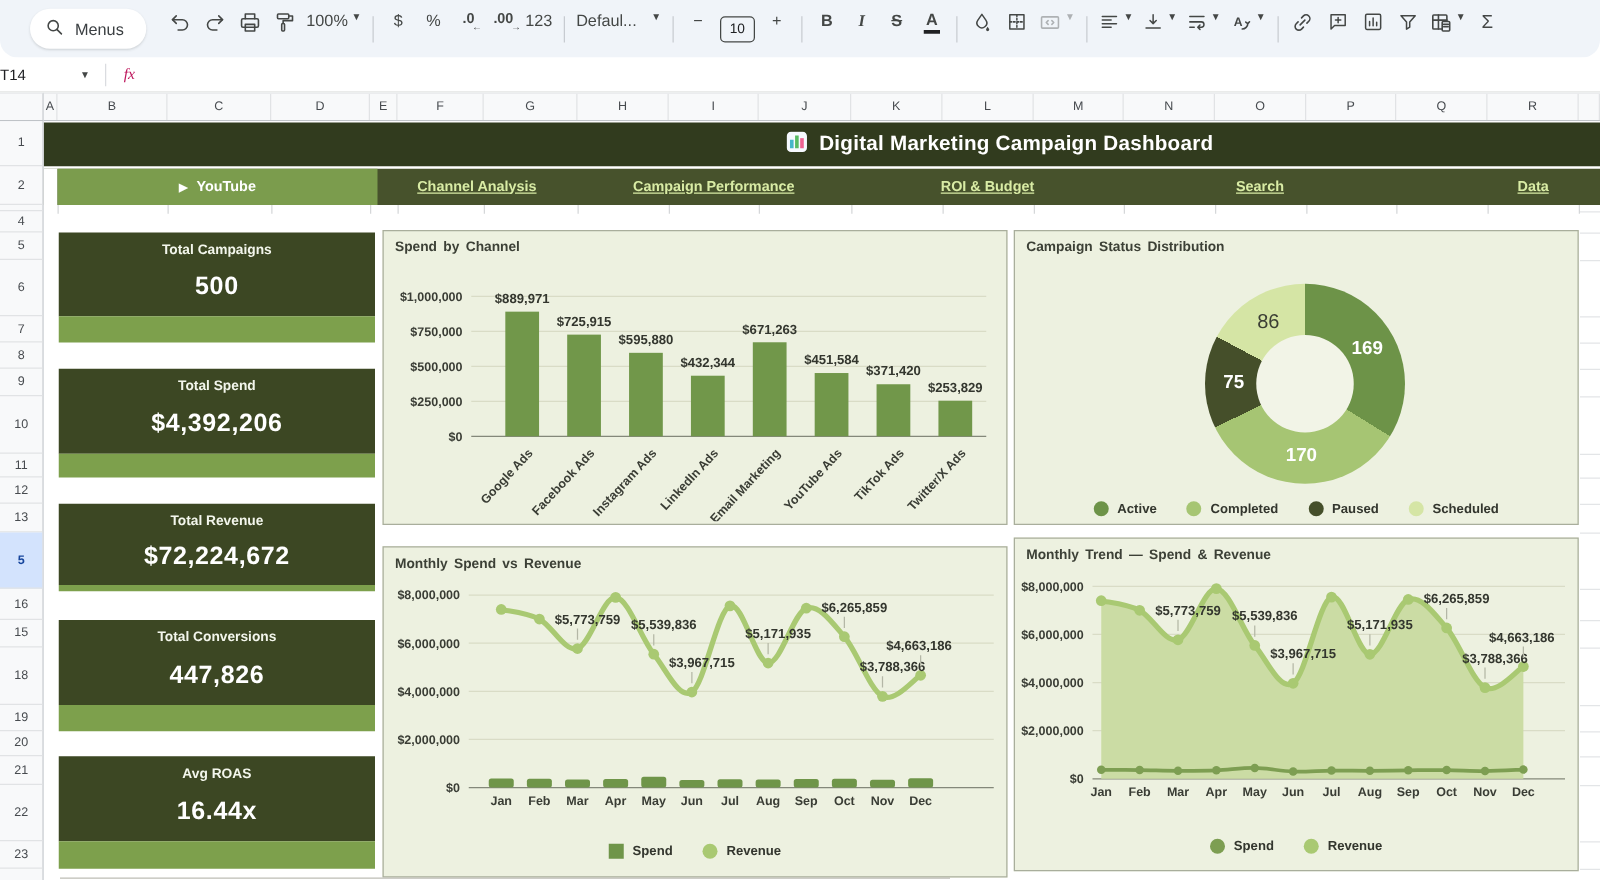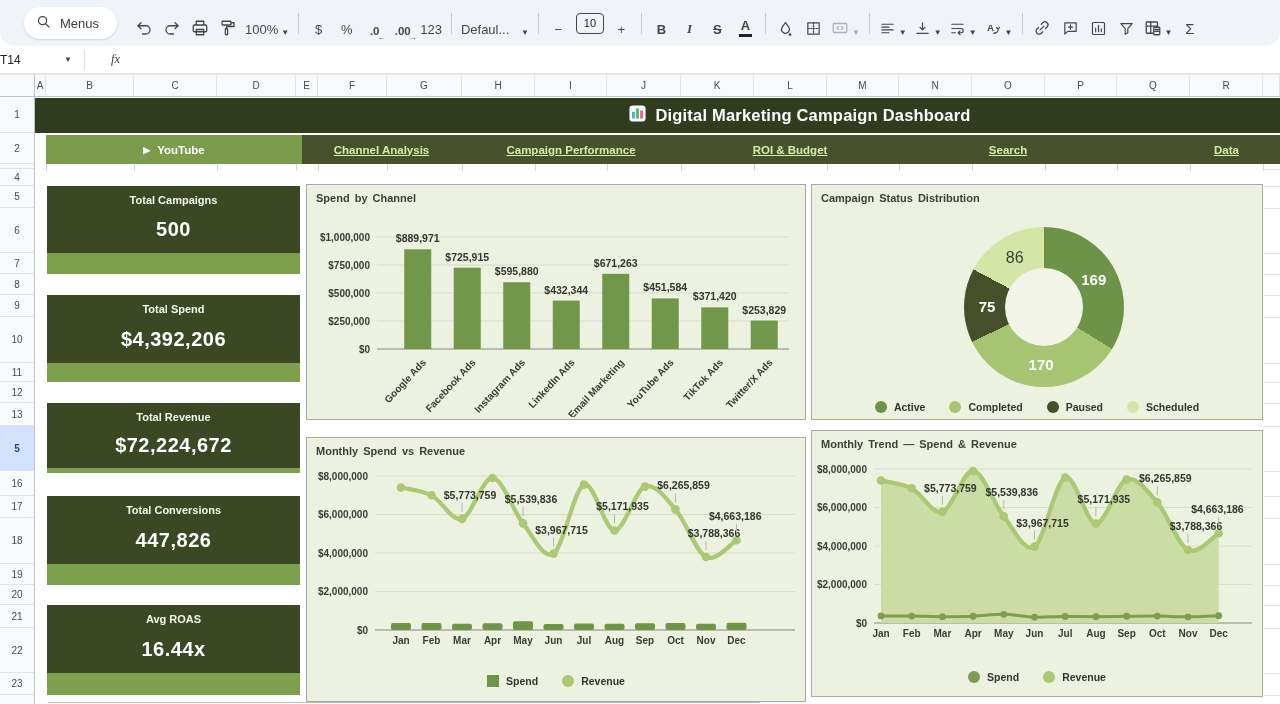--- a/index.html
+++ b/index.html
@@ -4,40 +4,40 @@
 <style>
   *{box-sizing:border-box;margin:0;padding:0}
   html,body{width:1280px;height:704px;overflow:hidden;background:#fff;
     font-family:"Liberation Sans",sans-serif;position:relative}
 
   
   .toolbar{position:absolute;top:0;left:0;width:1280px;height:46px;background:#f0f4f9;
     display:flex;align-items:center;padding:0 24px;gap:1px;border-radius:0 0 14px 14px}
   .pill{display:flex;align-items:center;gap:9px;background:#fff;border-radius:18px;height:32px;
     padding:0 18px 0 12px;margin-right:12px;font-size:13px;color:#3c4043;box-shadow:0 1px 2px rgba(60,64,67,.18)}
-  .tb{min-width:27px;height:28px;display:flex;align-items:flex-end;justify-content:center;
+  .tb{min-width:27px;height:28px;display:flex;align-items:flex-start;justify-content:center;
     border-radius:4px;color:#444746;font-size:13px;padding:0 3px;position:relative;cursor:default}
   .tb svg{stroke:#444746;fill:none;stroke-width:1.7;stroke-linecap:round;stroke-linejoin:round}
   .tb.disabled{opacity:.38}
   .sep{width:1px;height:21px;background:#c7cbd1;margin:0 5px;flex:none}
   .arr{font-size:8px;color:#444746;margin-left:3px}
   .fsz{width:28px;height:21px;border:1.5px solid #444746;border-radius:4px;display:flex;
     align-items:center;justify-content:center;font-size:11px;margin:0 3px;color:#202124}
   .bold-t{font-weight:700}.ital-t{font-style:italic;font-family:"Liberation Serif",serif;font-weight:700}
   .strike-t{text-decoration:line-through;font-weight:700}
   .acolor{font-weight:700;line-height:1;display:flex;flex-direction:column;align-items:center;gap:2px}
   .acolor .bar{width:13px;height:3px;background:#202124}
   .decnum{position:relative;font-size:11.5px;font-weight:700}
   .decnum .sub{position:absolute;font-size:8px;bottom:-5px;right:-6px;font-weight:400}
 
   
   .fbar{position:absolute;top:46px;left:0;width:1280px;height:28px;background:#fff;display:flex;
     align-items:center;border-bottom:1px solid #e3e5e3}
   .namebox{width:72px;font-size:12px;color:#202124;display:flex;align-items:center;justify-content:space-between}
-  .fx{font-style:italic;font-size:12.5px;color:#404040;font-family:"Liberation Serif",serif;margin-left:26px}
+  .fx{font-style:italic;font-size:12.5px;color:#be185d;font-family:"Liberation Serif",serif;margin-left:14px}
   .fbar .sep2{width:1px;height:18px;background:#dadce0;margin-left:12px}
   .finput{flex:1;height:100%;border:none;outline:none;font-size:12px;padding-left:12px;background:transparent}
 
   
   .corner{position:absolute;top:74px;left:0;width:35px;height:23px;background:#f8f9fa;
     border-right:1px solid #bfc3c7;border-bottom:1px solid #bfc3c7;border-top:1px solid #e6e8ea}
   #cols{position:absolute;top:74px;left:35px;width:1245px;height:23px;display:flex;background:#f8f9fa;
     border-bottom:1px solid #bfc3c7;border-top:1px solid #e6e8ea;overflow:hidden}
   .colcell{flex:none;border-right:1px solid #e1e3e5;font-size:10px;color:#474b4f;display:flex;
     align-items:center;justify-content:center;overflow:hidden;height:100%}
@@ -280,21 +280,21 @@
     <div class="rowcell" style="height: 45px;">6</div>
     <div class="rowcell" style="height: 21px;">7</div>
     <div class="rowcell" style="height: 21px;">8</div>
     <div class="rowcell" style="height: 22px;">9</div>
     <div class="rowcell" style="height: 46px;">10</div>
     <div class="rowcell" style="height: 19px;">11</div>
     <div class="rowcell" style="height: 21px;">12</div>
     <div class="rowcell" style="height: 23px;">13</div>
     <div class="rowcell sel" style="height: 45px;">5</div>
     <div class="rowcell" style="height: 25px;">16</div>
-    <div class="rowcell" style="height: 22px;">17</div>
+    <div class="rowcell" style="height: 22px;">15</div>
     <div class="rowcell" style="height: 46px;">18</div>
     <div class="rowcell" style="height: 21px;">19</div>
     <div class="rowcell" style="height: 20px;">20</div>
     <div class="rowcell" style="height: 23px;">21</div>
     <div class="rowcell" style="height: 45px;">22</div>
     <div class="rowcell" style="height: 22px;">23</div>
     <div class="rowcell" style="height: 12px;"></div>
   </div>
 
 <div id="grid">

